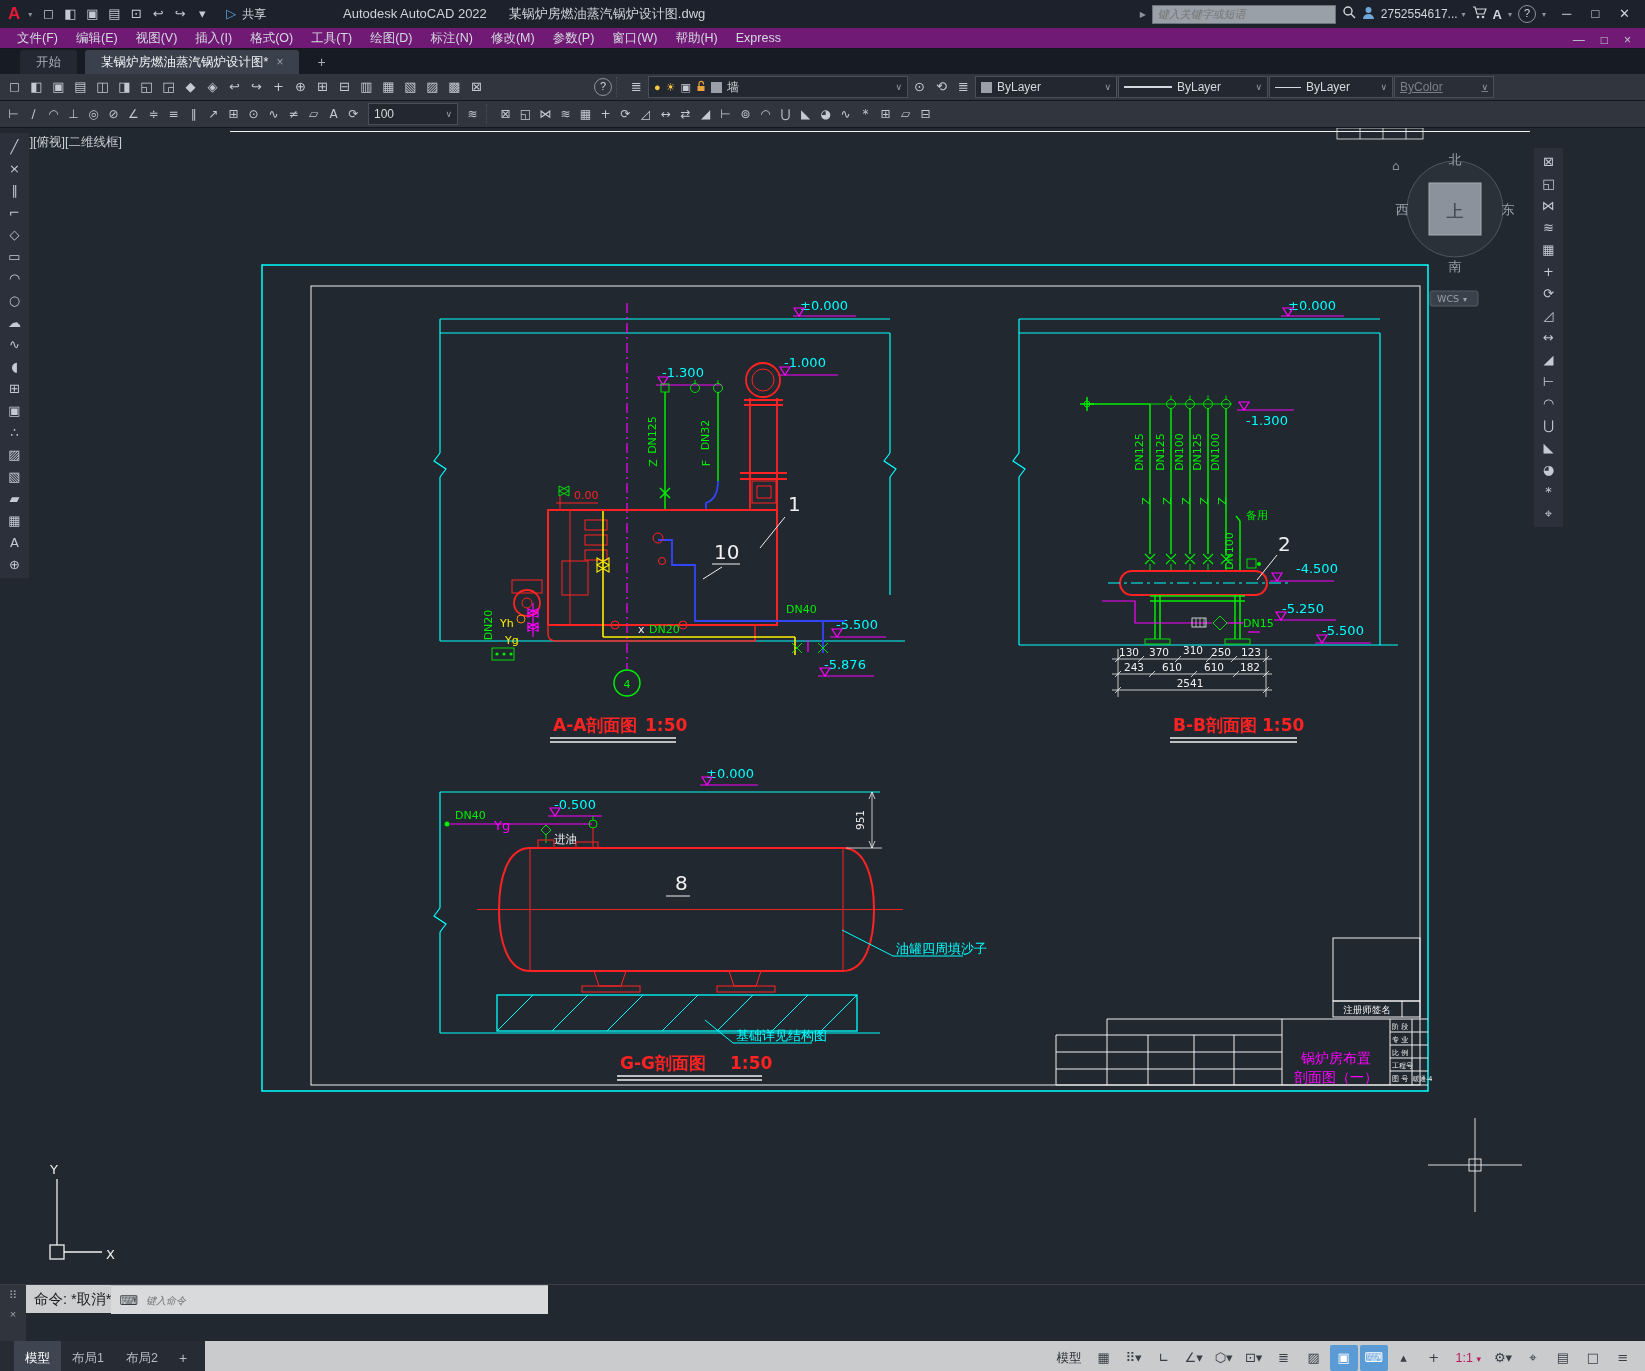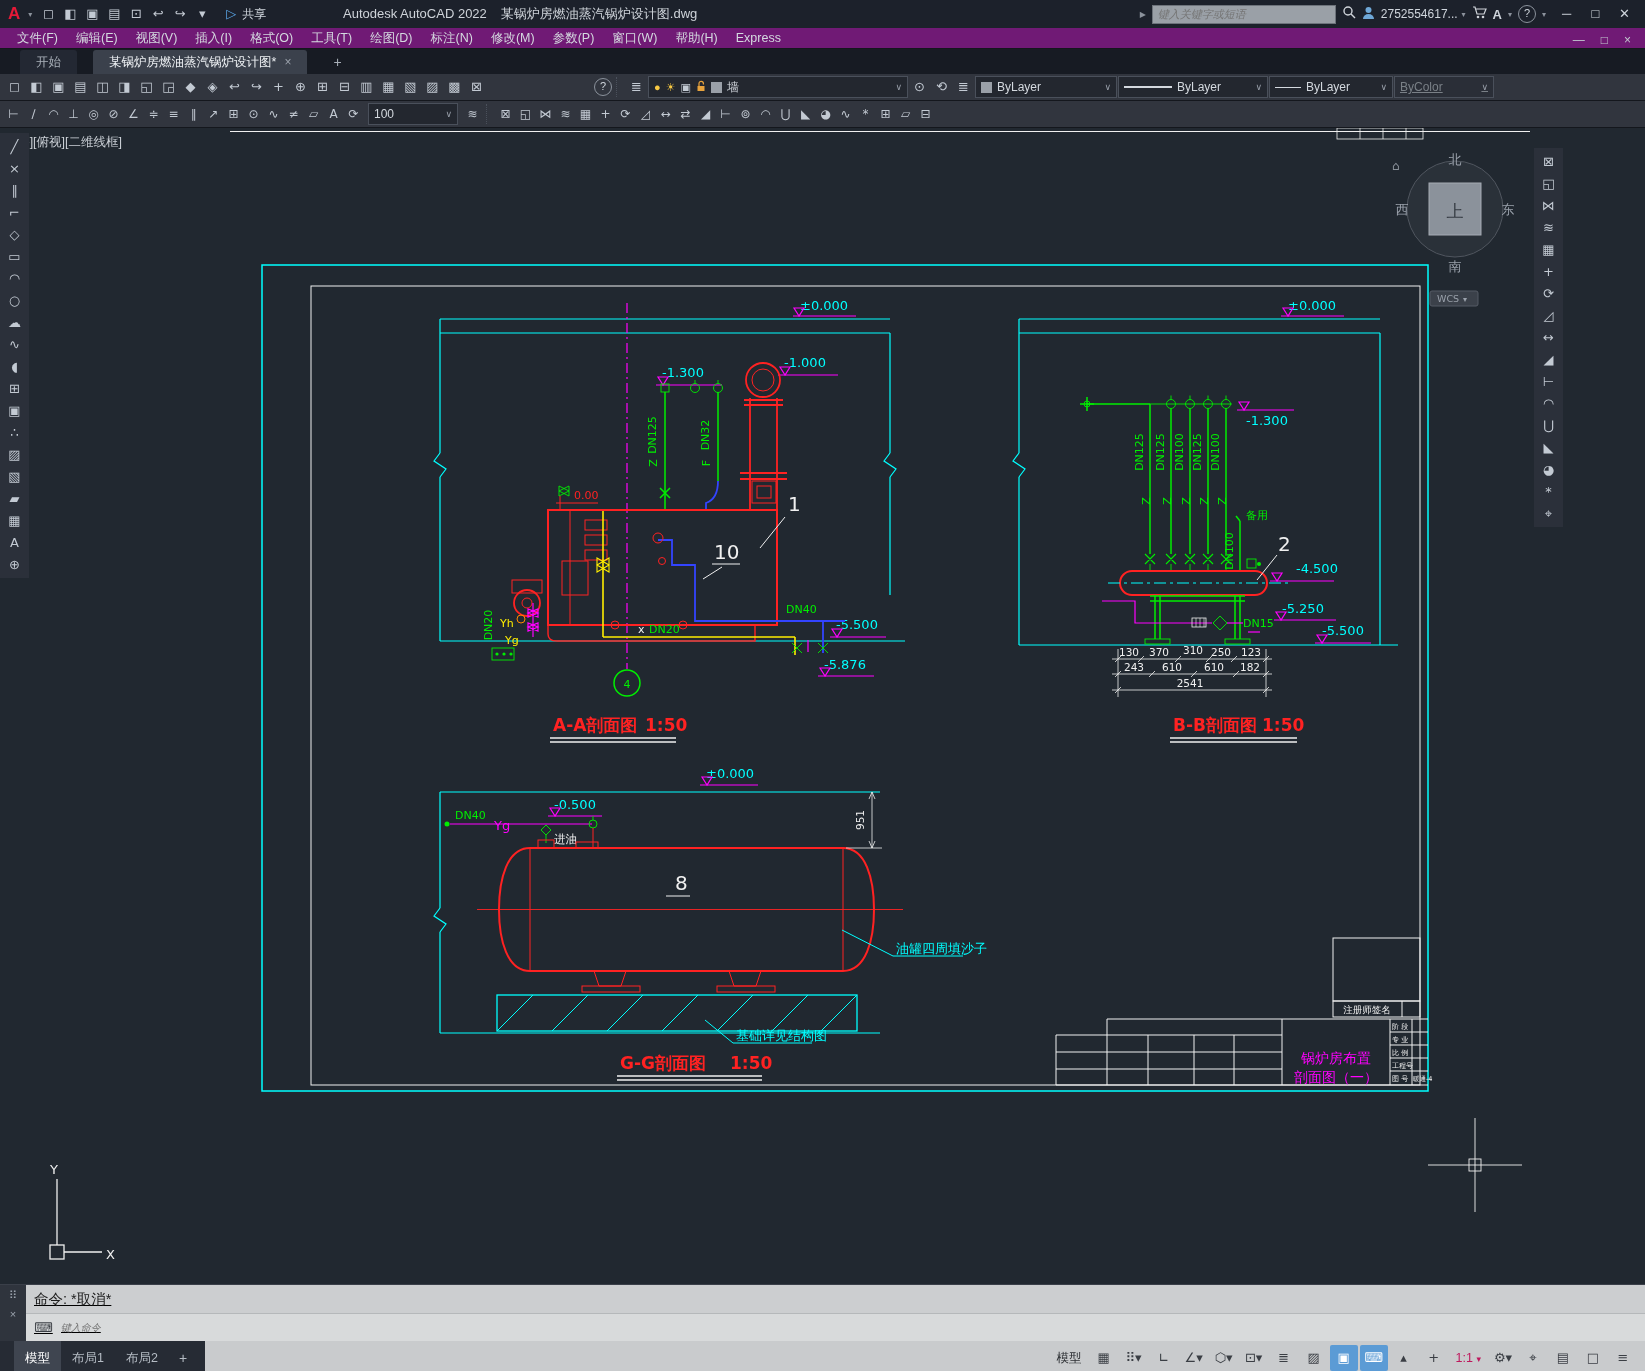--- a/index.html
+++ b/index.html
@@ -7,36 +7,36 @@
   #app{position:relative;width:1645px;height:1371px;background:#212830;overflow:hidden;display:flex;flex-direction:column;}
 
   
   .titlebar{height:28px;background:#1c212b;display:flex;align-items:center;padding:0 6px;gap:6px;flex:none;position:relative;}
   .acad-logo{color:#e51937;font-weight:900;font-size:17px;padding:0 2px;}
   .caret{color:#8b929c;font-size:8px;}
   .qat{display:flex;align-items:center;gap:2px;}
   .qat .tbtn{width:20px;}
   .share{display:flex;align-items:center;gap:4px;color:#cfd5dc;font-size:12px;padding:0 6px;}
   .share .tbtn{width:14px;color:#5aa7e8;}
-  .win-title{position:absolute;left:343px;top:0;height:44px;line-height:28px;font-size:13px;color:#ced3d9;display:flex;gap:14px;white-space:nowrap;}
+  .win-title{position:absolute;left:343px;top:0;height:44px;line-height:28px;font-size:13px;color:#ced3d9;display:flex;gap:22px;white-space:nowrap;}
   .tb-right{margin-left:auto;display:flex;align-items:center;gap:6px;}
   .searchbox{width:172px;height:17px;background:#9aa0a7;border:1px solid #6d737b;color:#2e3238;font-style:italic;font-size:11px;padding:0 5px;}
   .acct{color:#cfd5dc;font-size:12px;display:flex;align-items:center;gap:4px;}
   .winbtns{display:flex;}
   .winbtn{width:29px;text-align:center;color:#cfd5dc;font-size:13px;line-height:28px;}
   .iconbtn{color:#cfd5dc;font-size:13px;}
   .qmark{width:16px;height:16px;border:1px solid #8b929c;border-radius:50%;color:#cfd5dc;font-size:11px;line-height:15px;text-align:center;}
 
   
   .menubar{height:20px;background:#701a75;display:flex;align-items:center;padding:0 8px;flex:none;border-bottom:1px solid #14171d;}
   .menu-item{color:#d4d9df;font-size:12.5px;padding:0 9px;line-height:20px;}
 
   
   .tabbar{height:25px;background:#171b23;display:flex;align-items:flex-end;padding-left:20px;flex:none;}
-  .dtab{height:24px;line-height:24px;font-size:12.5px;padding:0 16px;color:#a9b0b9;background:#232833;margin-right:16px;border-radius:3px 3px 0 0;display:flex;align-items:center;gap:8px;}
+  .dtab{height:24px;line-height:24px;font-size:12.5px;padding:0 16px;color:#a9b0b9;background:#232833;margin-right:8px;border-radius:3px 3px 0 0;display:flex;align-items:center;gap:8px;}
   .dtab.active{background:#3b414c;color:#eef1f4;}
   .dtab .x{color:#9aa1ab;font-size:12px;}
   .newtab{color:#a9b0b9;font-size:14px;padding:0 10px;line-height:24px;}
 
   
   .toolrow{height:26px;background:#31353e;display:flex;align-items:center;padding:0 4px;flex:none;border-bottom:1px solid #14171d;gap:1px;}
   .tbtn{width:21px;height:22px;line-height:22px;text-align:center;font-size:13px;color:#c3cad3;font-family:"DejaVu Sans",sans-serif;flex:none;}
   .toolrow2 .tbtn{width:19px;font-size:12px;}
   .vsep{width:5px;height:20px;border-left:1px dotted #4a505b;margin:0 3px;flex:none;}
   .combo{height:20px;background:#23272f;border:1px solid #4a505b;color:#d4d9df;font-size:12px;display:flex;align-items:center;padding:0 5px;gap:5px;flex:none;}
@@ -54,21 +54,21 @@
   .canvas{position:relative;flex:none;height:1156px;background:#212830;}
   .canvas svg{position:absolute;left:0;top:0;}
   .side-toolbar{position:absolute;top:5px;left:0;width:29px;background:#2b303a;display:flex;flex-direction:column;align-items:center;padding:3px 0;gap:1px;z-index:3;}
   .side-toolbar .tbtn{width:24px;height:21px;line-height:21px;}
   .side-toolbar.rightbar{left:auto;right:82px;top:20px;}
   .vp-label{position:absolute;left:22px;top:6px;color:#cbd0d6;font-size:12.5px;z-index:2;}
 
   
   .command{height:56px;display:flex;flex:none;border-top:1px solid #3a3f49;}
   .cmd-gutter{width:26px;background:#2f343d;color:#9aa2ac;display:flex;flex-direction:column;align-items:center;padding-top:4px;gap:6px;font-size:11px;flex:none;}
-  .cmd-main{flex:1;display:flex;flex-direction:column;text-decoration:underline;}
+  .cmd-main{flex:1;display:flex;flex-direction:row;}
   .cmd-hist{height:28px;background:#ccced0;color:#1b1b1b;font-size:14.5px;line-height:28px;padding-left:8px;}
   .cmd-input-row{height:28px;background:#d8dadb;display:flex;align-items:center;padding-left:8px;gap:6px;border-top:1px solid #b5b8ba;}
   .cmd-input-row .kicon{color:#3a3e44;font-size:13px;}
   .cmd-input-row input{border:none;background:transparent;outline:none;font-style:italic;font-size:10px;color:#be185d;width:400px;}
 
   
   .statusbar{height:34px;display:flex;flex:none;}
   .layout-tabs{background:#262b34;display:flex;align-items:center;padding:0 10px 0 14px;gap:2px;flex:none;}
   .ltab{color:#b5bcc4;font-size:12.5px;padding:0 11px;line-height:34px;}
   .ltab.active{background:#3f4550;color:#ffffff;}

